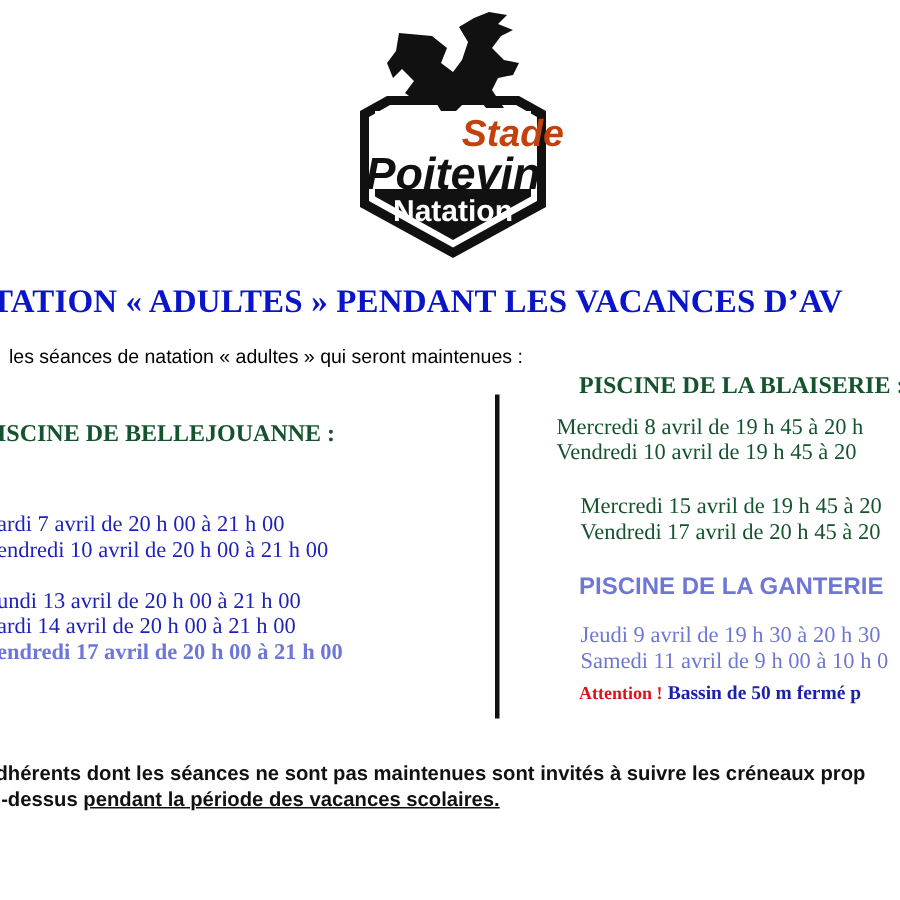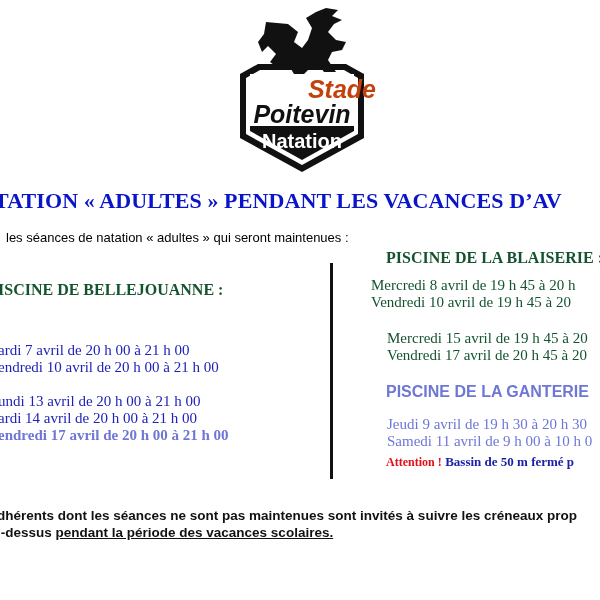--- a/index.html
+++ b/index.html
@@ -28,21 +28,21 @@
   <svg width="148" height="172" viewBox="0 0 148 172">
 
     <path d="M12 72 L30 62 L118 62 L136 72 L136 136 L74 170 L12 136 Z" fill="#111"></path>
     <path d="M18 76 L32 68 L116 68 L130 76 L130 132 L74 163 L18 132 Z" fill="#fff"></path>
     <path d="M22 79 L34 72 L114 72 L126 79 L126 129 L74 158 L22 129 Z" fill="#111"></path>
     <rect x="22" y="72" width="104" height="52" fill="#fff"></rect>
 
     <path d="M38 20 L60 22 L70 30 L66 40 L74 46 L80 38 L84 26 L78 16 L88 10 L98 6 L110 8 L104 14 L114 18 L106 22 L100 30 L108 38 L118 40 L114 48 L104 50 L100 58 L108 70 L96 70 L90 62 L82 66 L76 72 L66 72 L60 62 L50 66 L42 60 L48 52 L40 44 L34 50 L30 40 L36 32 Z" fill="#111"></path>
   </svg>
   <div class="abs sans" style="left:0; width:148px; text-align:right; top:73px; font-size:25px; font-weight:bold; font-style:italic; color:#c2410c;">Stade</div>
-  <div class="abs sans" style="left:0; width:148px; text-align:center; top:98px; font-size:25px; font-weight:bold; font-style:italic; color:#111;">Poitevin</div>
+  <div class="abs sans" style="left:0; width:148px; text-align:center; top:98px; font-size:30px; font-weight:bold; font-style:italic; color:#111;">Poitevin</div>
   <div class="abs sans" style="left:0; width:148px; text-align:center; top:128px; font-size:20px; font-weight:bold; color:#fff;">Natation</div>
 </div>
 
 <div class="abs serif title">TATION « ADULTES » PENDANT LES VACANCES D’AV</div>
 
 <div class="abs sans intro">les séances de natation « adultes » qui seront maintenues :</div>
 
 <div class="abs sans venue mid" style="left:-2px; top:281px;">ISCINE DE BELLEJOUANNE :</div>
 <div class="abs serif sess dark" style="left:-2px; top:342px;">
   <div>ardi 7 avril de 20 h 00 à 21 h 00</div>

